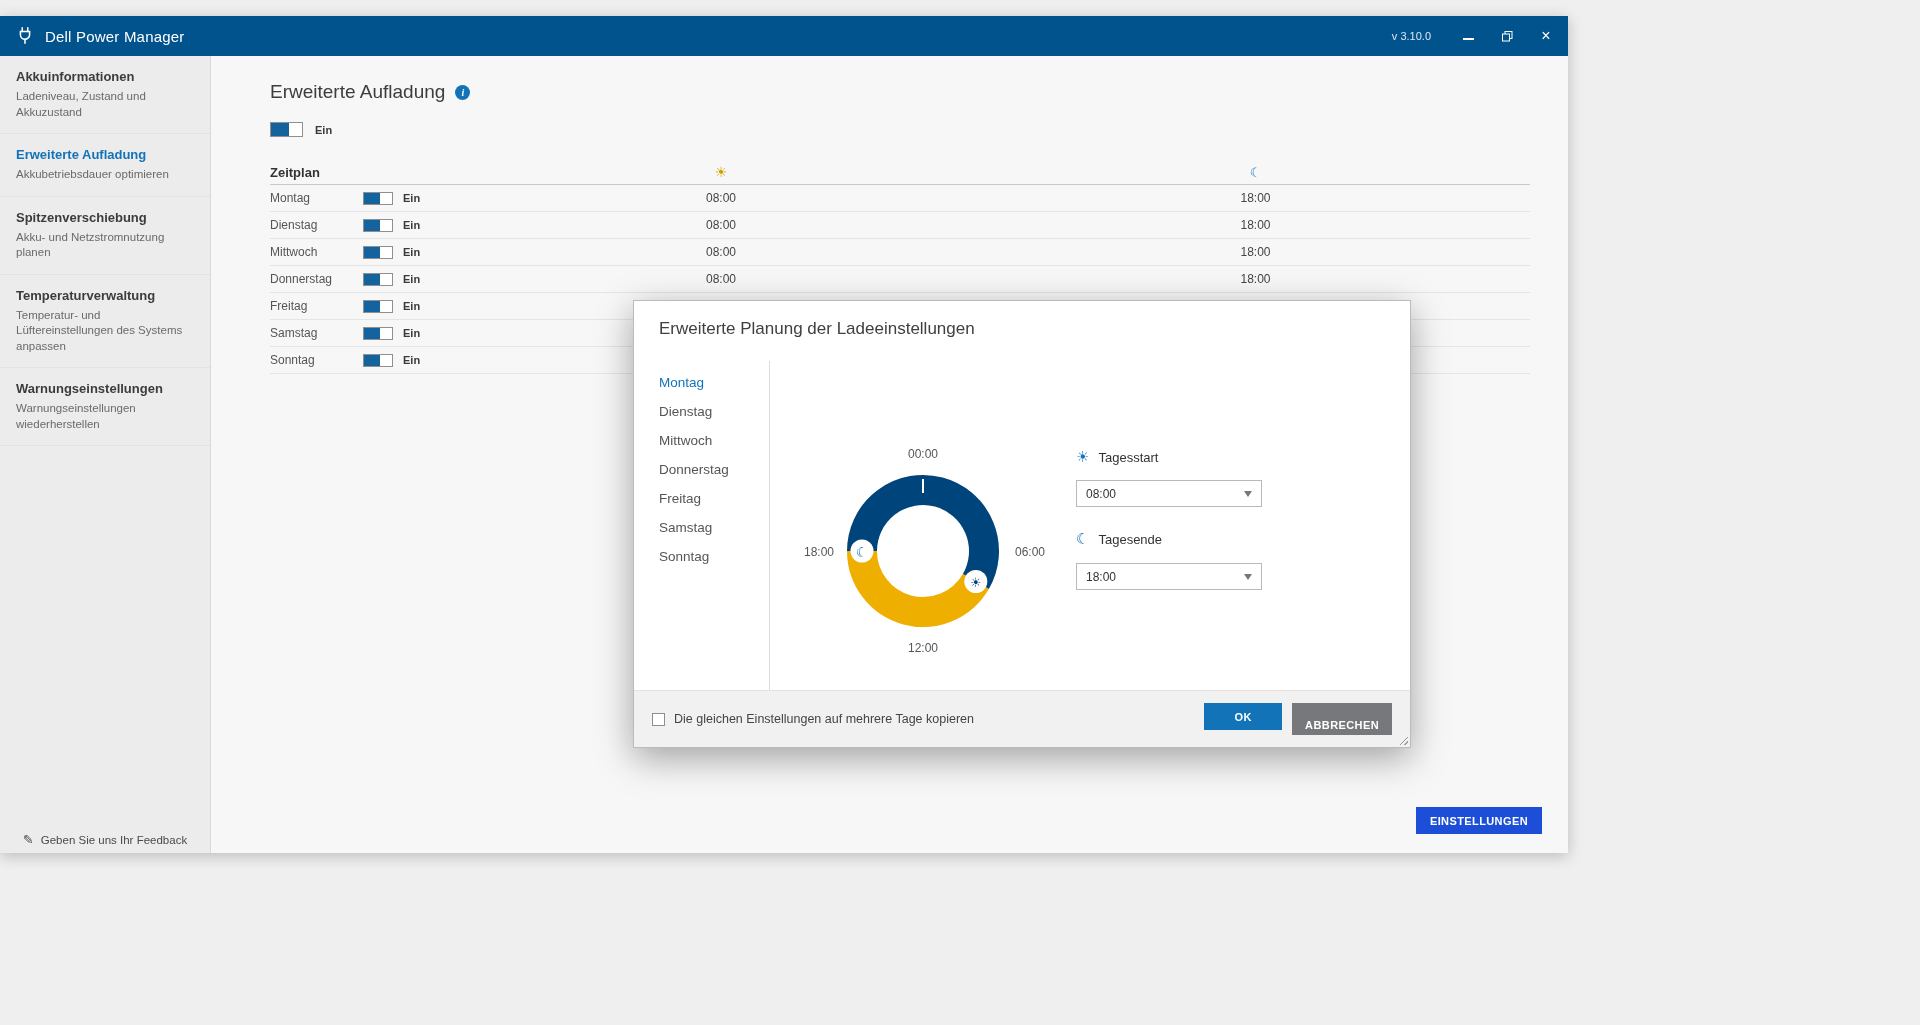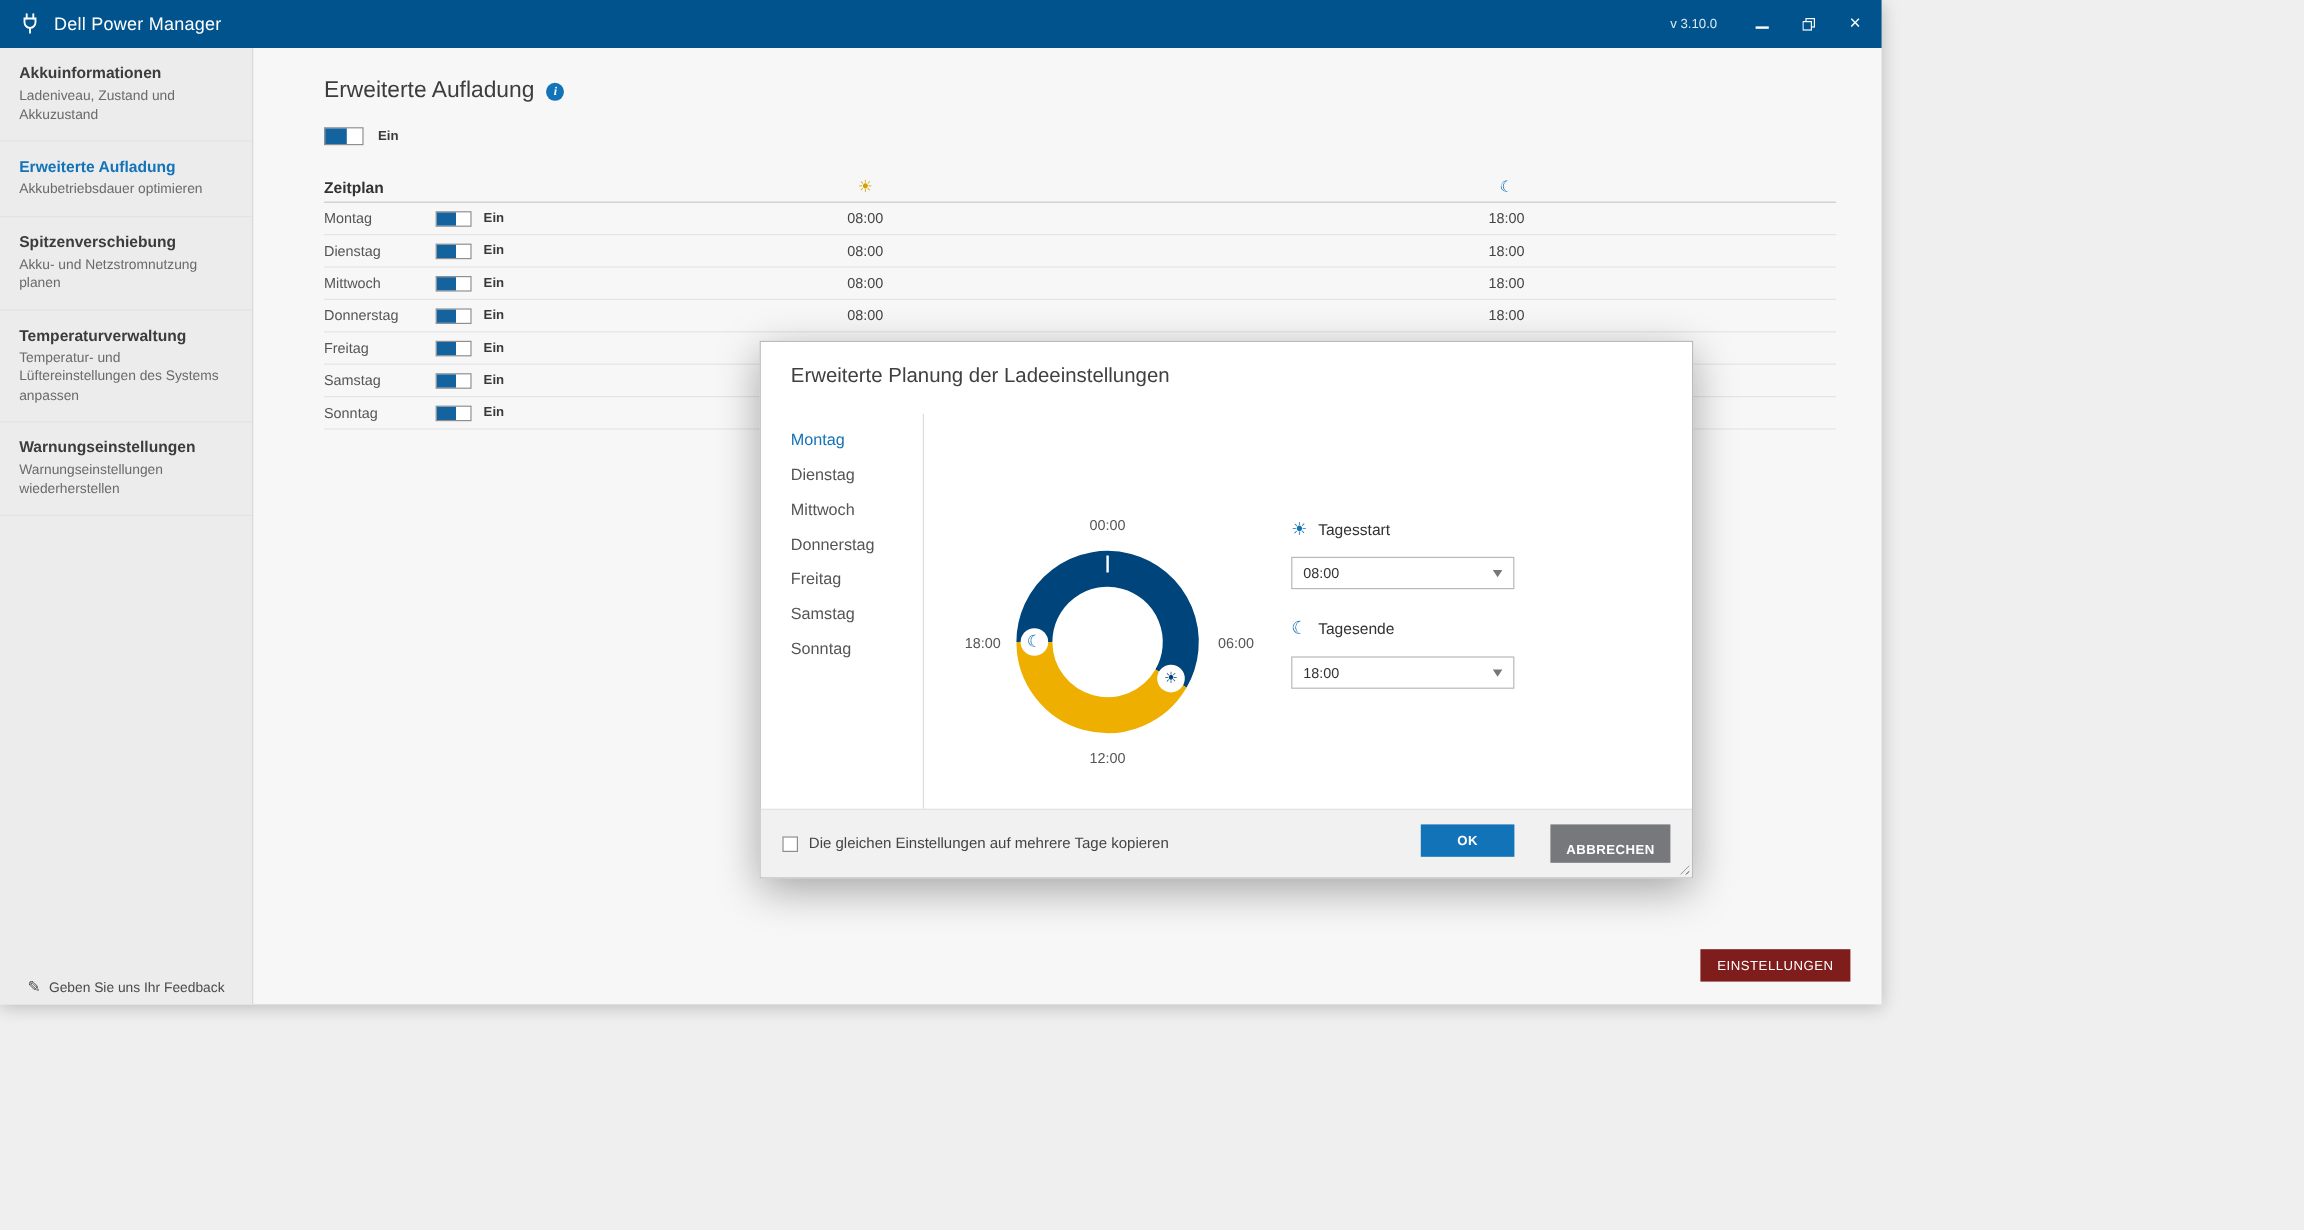--- a/index.html
+++ b/index.html
@@ -1,20 +1,20 @@
 <!DOCTYPE html>
 <html><head>
 <meta charset="utf-8">
 <style>
   * { box-sizing: border-box; margin: 0; padding: 0; }
   html,body { width:1920px; height:1025px; font-family:"Liberation Sans","DejaVu Sans",sans-serif; }
   .desktop { position:relative; width:1920px; height:1025px; background:#EFEFEF; overflow:hidden; }
 
   
-  .window { position:absolute; left:0; top:0; width:1568px; height:837px; background:#F7F7F7;
+  .window { position:absolute; left:0; top:16px; width:1568px; height:837px; background:#F7F7F7;
             box-shadow:0 3px 14px rgba(0,0,0,0.22); }
 
   
   .titlebar { position:absolute; left:0; top:0; right:0; height:40px; background:#00538C;
               display:flex; align-items:center; padding:0 12px 0 14px; }
   .app-icon { width:22px; height:22px; margin-right:9px; display:flex; align-items:center; justify-content:center; }
   .app-title { color:#FFFFFF; font-size:15px; letter-spacing:0.2px; }
   .tb-right { margin-left:auto; display:flex; align-items:center; gap:19px; }
   .version { color:#DCE9F3; font-size:11px; margin-right:8px; }
   .win-btn { background:none; border:none; color:#fff; width:20px; height:22px; display:flex;
@@ -52,21 +52,21 @@
   .s-head, .t-row { display:grid; grid-template-columns:93px 40px 58px 520px 1fr; align-items:center; }
   .s-head { height:25px; border-bottom:1px solid #C9C9C9; }
   .s-title { font-size:13px; font-weight:bold; color:#333; }
   .icon-sun { text-align:center; color:#D4A000; font-family:"DejaVu Sans",sans-serif; font-size:14px; }
   .icon-moon { text-align:center; color:#1373B9; font-family:"DejaVu Sans",sans-serif; font-size:13px; }
   .t-row { height:27px; border-bottom:1px solid #E4E4E4; cursor:pointer; }
   .t-day { font-size:12px; color:#555; }
   .t-start, .t-end { font-size:12px; color:#444; text-align:center; }
 
   .settings-btn { position:absolute; right:26px; bottom:19px; height:27px; padding:0 14px;
-                  background:#7f1d1d; color:#fff; border:none; font-size:11px; font-weight:normal;
+                  background:#1d4ed8; color:#fff; border:none; font-size:11px; font-weight:bold;
                   letter-spacing:0.4px; cursor:pointer; font-family:inherit; }
 
   
   .dialog { position:absolute; left:633px; top:284px; width:778px; height:448px; background:#fff;
             border:1px solid #BBBBBB; box-shadow:0 10px 34px rgba(0,0,0,0.35); z-index:10; }
   .dlg-title { position:absolute; left:25px; top:18px; font-size:17px; color:#404040; }
   .dlg-days { position:absolute; left:25px; top:72px; width:105px; }
   .d-day { font-size:13.5px; color:#555; margin-bottom:10px; cursor:pointer; line-height:19px; }
   .d-day.active { color:#1373B9; }
   .dlg-divider { position:absolute; left:135px; top:60px; bottom:57px; width:1px; background:#DDDDDD; }
@@ -92,21 +92,21 @@
 
   .dlg-footer { position:absolute; left:0; right:0; bottom:0; height:57px; background:#F1F1F1;
                 border-top:1px solid #E2E2E2; display:flex; align-items:center; padding:0 18px; }
   .checkbox { width:13px; height:13px; background:#fff; border:1px solid #8E8E8E; margin-right:9px;
               flex:0 0 auto; cursor:pointer; }
   .chk-label { font-size:12.5px; color:#444; }
   .dlg-btns { margin-left:auto; display:flex; gap:10px; }
   .btn { height:27px; border:none; color:#fff; font-size:11px; font-weight:bold; letter-spacing:0.4px;
          cursor:pointer; font-family:inherit; }
   .btn-ok { width:78px; background:#1373B9; }
-  .btn-cancel { padding:16px 13px; background:#77787B;margin-left:20px; }
+  .btn-cancel { padding:16px 13px; background:#77787B; }
   .grip { position:absolute; right:2px; bottom:2px; width:10px; height:10px;
           background:repeating-linear-gradient(-45deg, transparent 0 2px, #9A9A9A 2px 3px);
           clip-path:polygon(100% 0, 100% 100%, 0 100%); cursor:nwse-resize; }
 </style>
 </head>
 <body>
 
 <div class="desktop">
   <div class="window">
 

